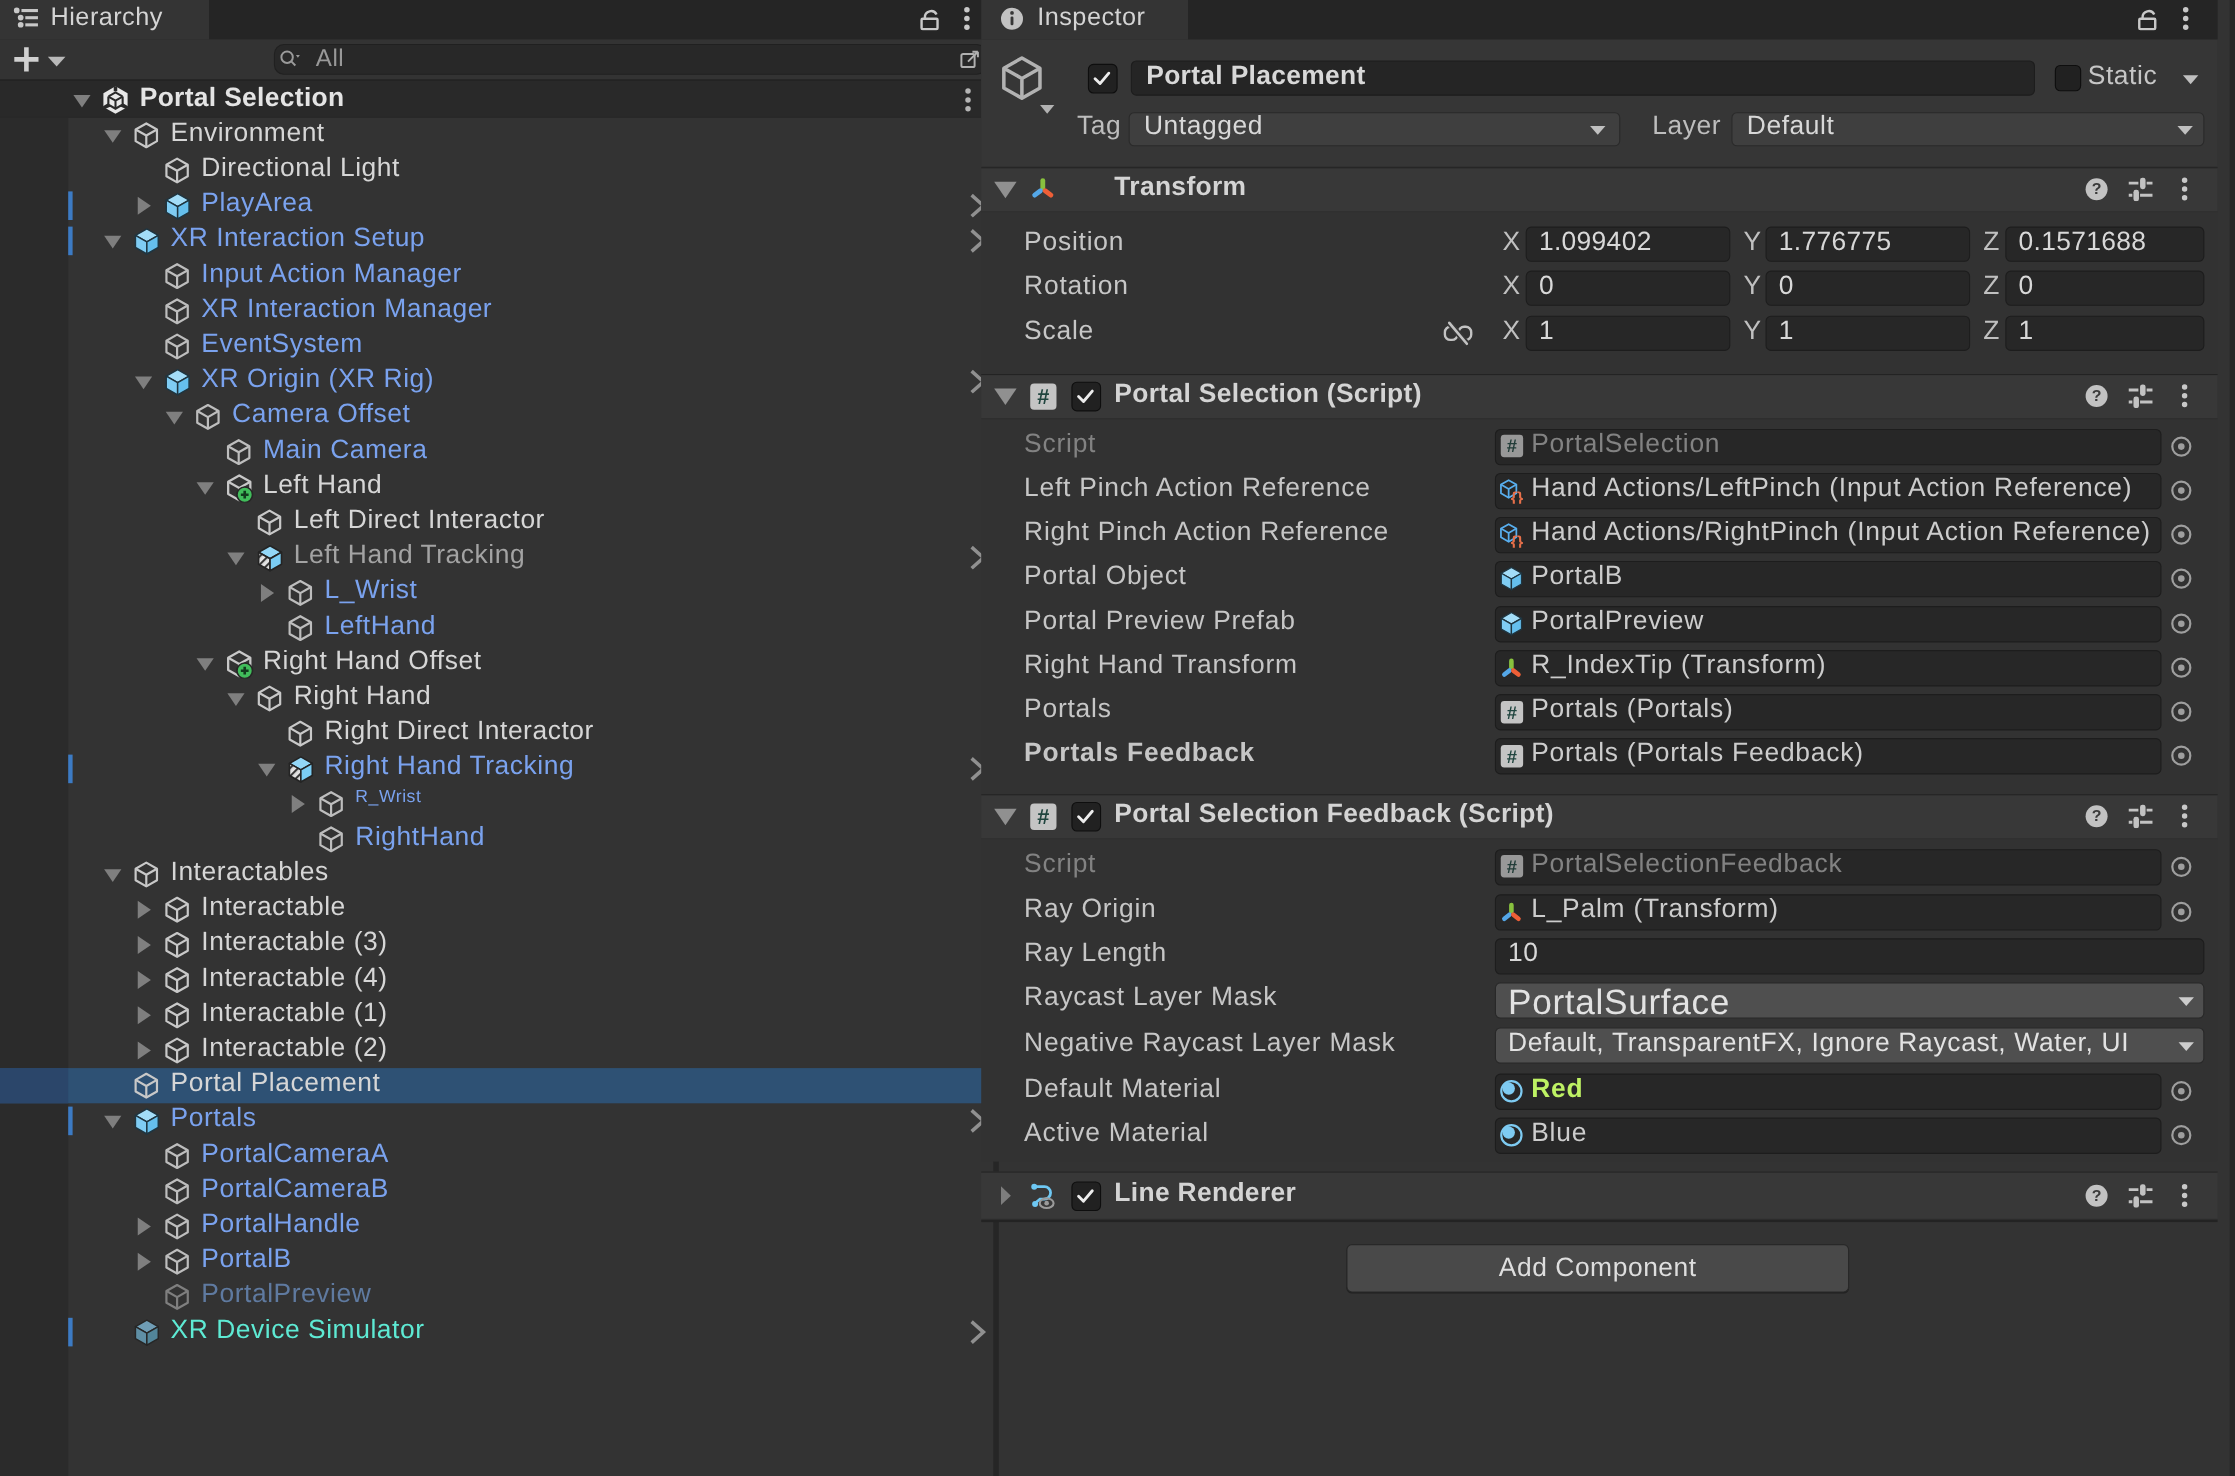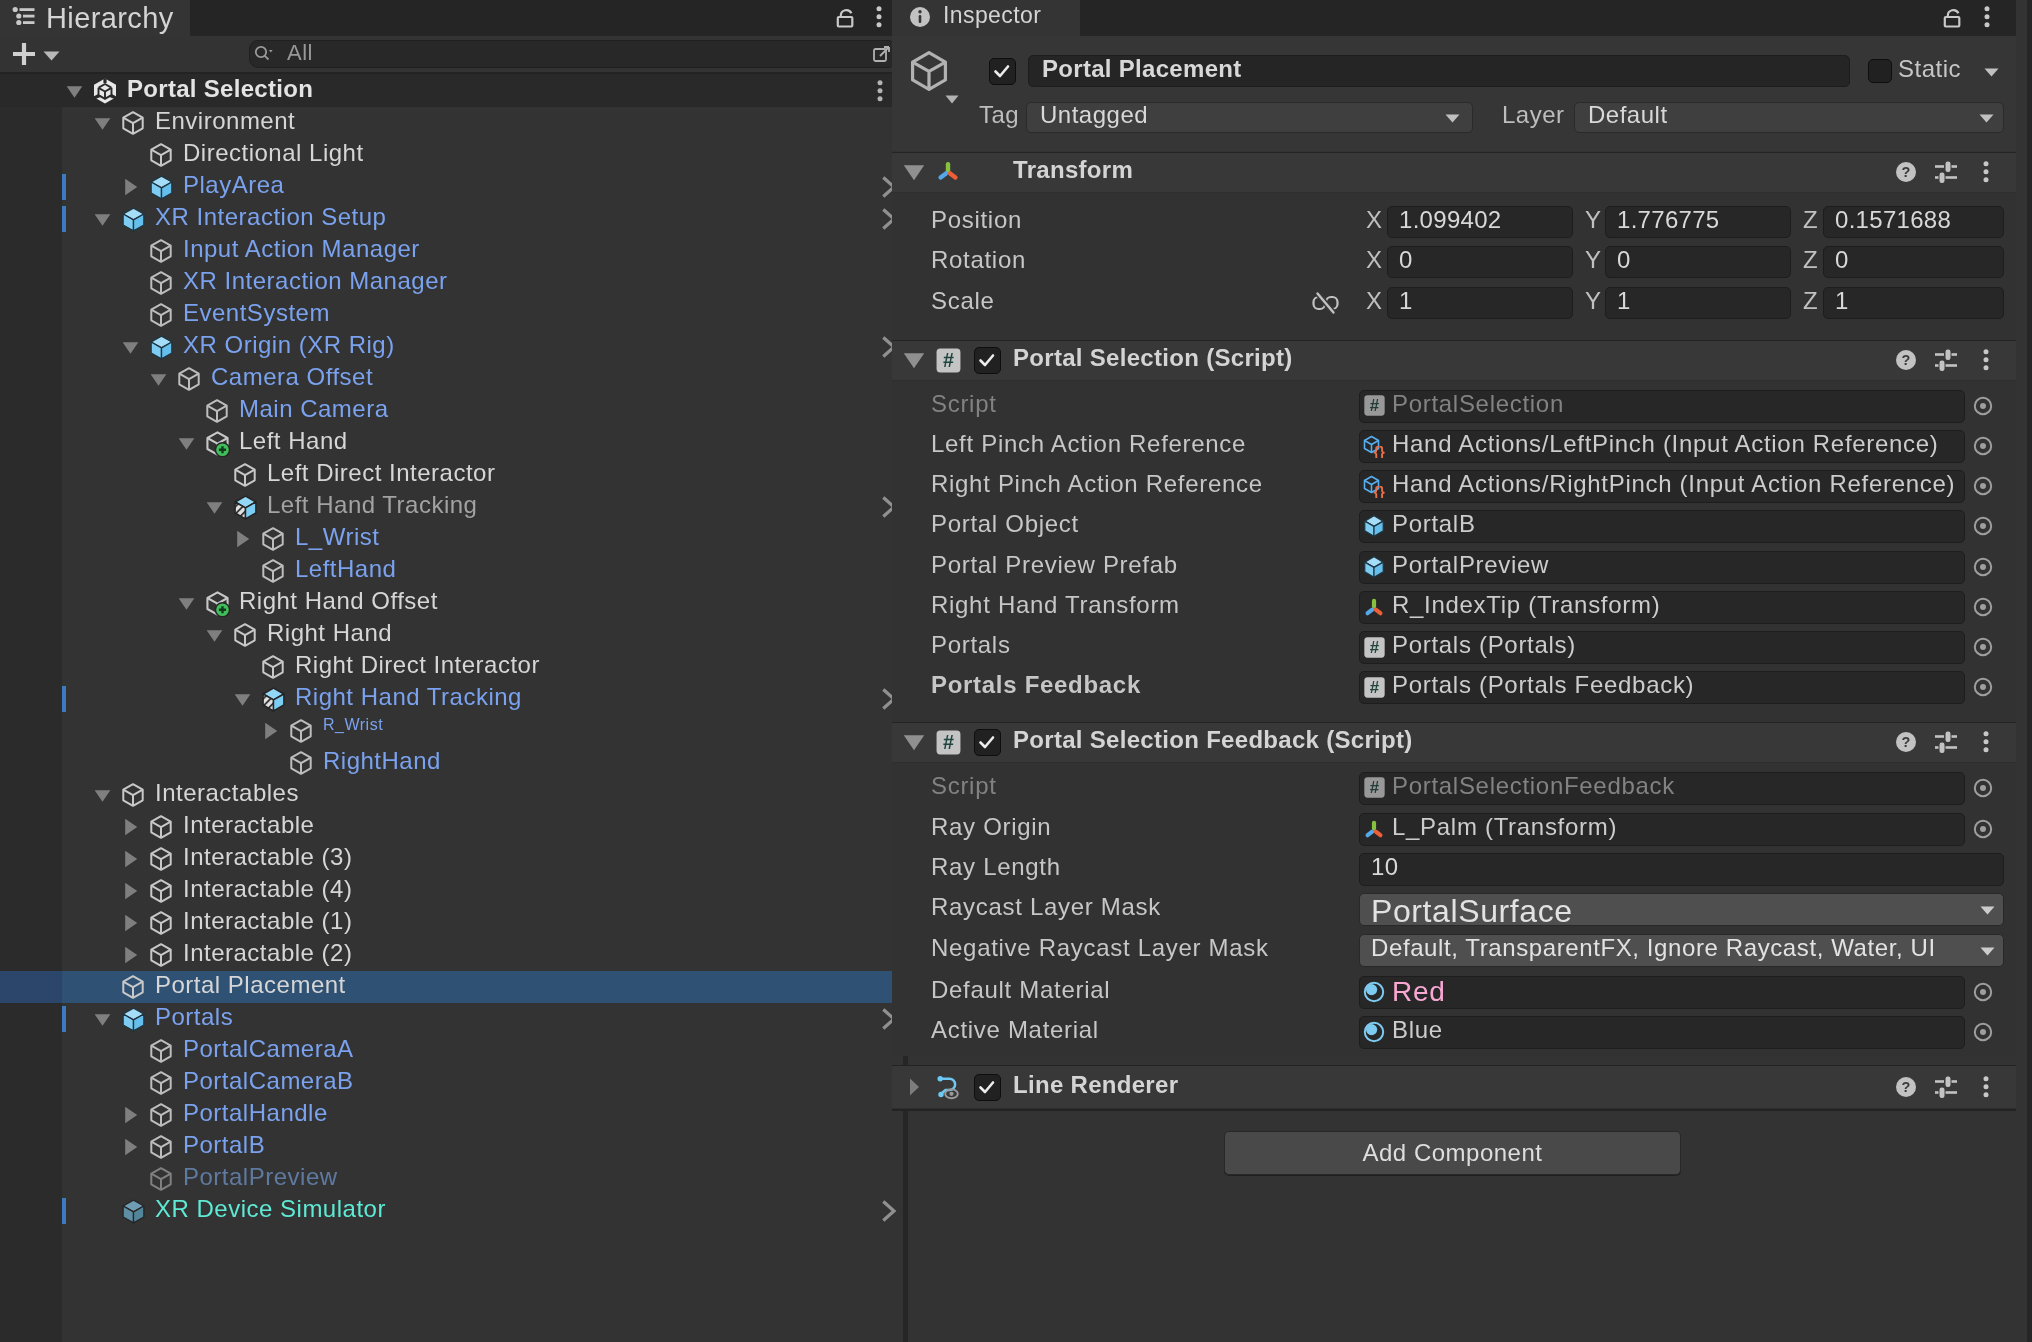--- a/index.html
+++ b/index.html
@@ -9,21 +9,21 @@
 <div style="left:0;top:0;width:903px;height:36px;background:#252525"></div>
 <div style="left:0;top:0;width:190px;height:36px;background:#343434"></div>
 <svg style="position:absolute;left:12px;top:6px;" width="23" height="20" viewBox="0 0 23 20">
         <circle cx="3.2" cy="3.5" r="2.6" fill="#c8c8c8"></circle>
         <rect x="7.5" y="2.2" width="15" height="2.8" fill="#c8c8c8"></rect>
         <circle cx="6.8" cy="10" r="2.6" fill="#c8c8c8"></circle>
         <rect x="11" y="8.7" width="11.5" height="2.8" fill="#c8c8c8"></rect>
         <circle cx="6.8" cy="16.5" r="2.6" fill="#c8c8c8"></circle>
         <rect x="11" y="15.2" width="11.5" height="2.8" fill="#c8c8c8"></rect>
       </svg>
-<div style="position:absolute;left:46px;top:4px;font-size:29px;font-weight:400;color:#d4d4d4;letter-spacing:0.4px;white-space:nowrap;line-height:1">Hierarchy</div>
+<div style="position:absolute;left:46px;top:4px;font-size:23px;font-weight:400;color:#d4d4d4;letter-spacing:0.4px;white-space:nowrap;line-height:1">Hierarchy</div>
 <svg style="position:absolute;left:836px;top:6px;" width="18" height="22" viewBox="0 0 18 22">
         <rect x="1.8" y="11" width="14.5" height="9.5" rx="1" fill="none" stroke="#c8c8c8" stroke-width="2.2"></rect>
         <path d="M4.8 11 V9.8 a5.6 5.6 0 0 1 10.6 -2.6" fill="none" stroke="#c8c8c8" stroke-width="2.2"></path>
       </svg>
 <svg style="position:absolute;left:876px;top:6px;" width="6" height="22" viewBox="0 0 6 22">
         <circle cx="3" cy="2.8" r="2.5" fill="#c8c8c8"></circle>
         <circle cx="3" cy="10.8" r="2.5" fill="#c8c8c8"></circle>
         <circle cx="3" cy="18.8" r="2.5" fill="#c8c8c8"></circle>
       </svg>
 <div style="left:0;top:36px;width:903px;height:37px;background:#333333"></div>
@@ -753,21 +753,21 @@
       <div style="position:absolute;left:479px;top:936px;font-size:24px;font-weight:400;color:#e2e2e2;letter-spacing:0.6px;white-space:nowrap;line-height:1">Default, TransparentFX, Ignore Raycast, Water, UI</div>
       <svg style="position:absolute;left:1088px;top:947px;" width="15" height="9" viewBox="0 0 15 9">
         <path d="M0.5 0.5 H14.5 L7.5 8.5 Z" fill="#cccccc"></path>
       </svg>
 <div style="position:absolute;left:39px;top:978px;font-size:24px;font-weight:400;color:#c6c6c6;letter-spacing:0.7px;white-space:nowrap;line-height:1">Default Material</div>
 <div style="left:467px;top:976px;width:606px;height:33px;background:#272727;border:1px solid #1d1d1d;border-radius:5px"></div>
       <svg style="position:absolute;left:471px;top:981px;" width="22" height="22" viewBox="0 0 22 22">
         <circle cx="11" cy="11" r="9.2" fill="none" stroke="#7ecbf2" stroke-width="2"></circle>
         <circle cx="8.6" cy="8.6" r="5.6" fill="#7ecbf2"></circle>
       </svg>
-      <div style="position:absolute;left:500px;top:978px;font-size:28px;font-weight:400;color:#f9a8d4;letter-spacing:0.7px;white-space:nowrap;line-height:1">Red</div>
+      <div style="position:absolute;left:500px;top:978px;font-size:24px;font-weight:700;color:#bef264;letter-spacing:0.7px;white-space:nowrap;line-height:1">Red</div>
       <svg style="position:absolute;left:1081px;top:982px;" width="20" height="20" viewBox="0 0 20 20">
         <circle cx="10" cy="10" r="8.2" fill="none" stroke="#9e9e9e" stroke-width="2"></circle>
         <circle cx="10" cy="10" r="3" fill="#9e9e9e"></circle>
       </svg>
 <div style="position:absolute;left:39px;top:1018px;font-size:24px;font-weight:400;color:#c6c6c6;letter-spacing:0.7px;white-space:nowrap;line-height:1">Active Material</div>
 <div style="left:467px;top:1016px;width:606px;height:33px;background:#272727;border:1px solid #1d1d1d;border-radius:5px"></div>
       <svg style="position:absolute;left:471px;top:1021px;" width="22" height="22" viewBox="0 0 22 22">
         <circle cx="11" cy="11" r="9.2" fill="none" stroke="#7ecbf2" stroke-width="2"></circle>
         <circle cx="8.6" cy="8.6" r="5.6" fill="#7ecbf2"></circle>
       </svg>

